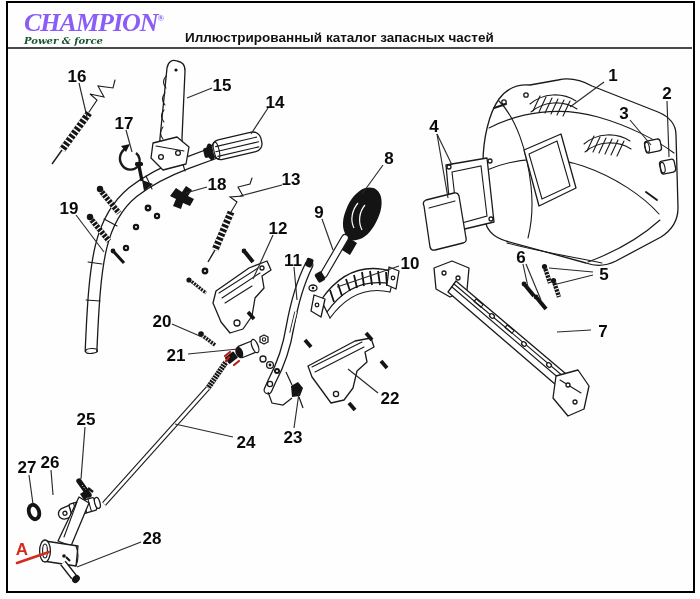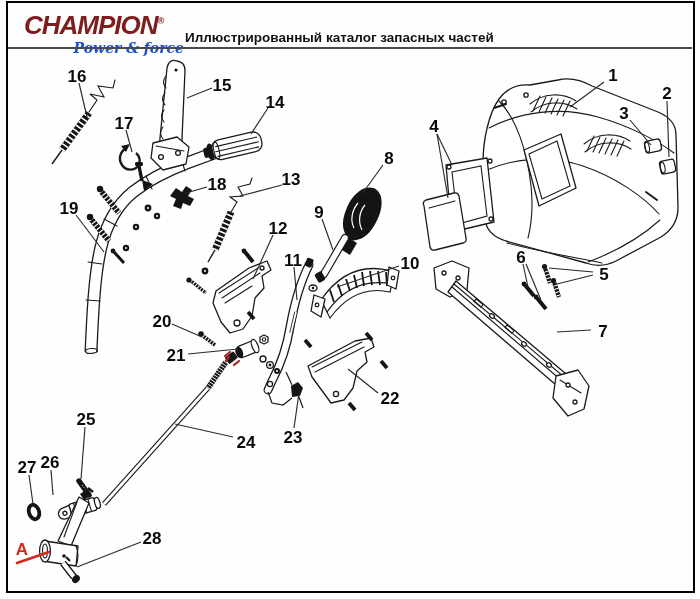--- a/index.html
+++ b/index.html
@@ -6,27 +6,27 @@
   .page{
     position:relative;width:700px;height:599px;background:#fefefe;
     font-family:"Liberation Sans",sans-serif;overflow:hidden;margin:0 auto;
   }
   .page-border{
     position:absolute;left:6px;top:1px;width:685px;height:588px;
     border:2px solid #000;pointer-events:none;
   }
   .logo{position:absolute;left:24px;top:3px;width:160px;}
   .logo-main{
-    font-family:Liberation Sans, sans-serif;font-style:italic;font-weight:bold;
-    font-size:26px;line-height:36px;color:#7f1d1d;letter-spacing:-1px;white-space:nowrap;
+    font-family:Liberation Serif, serif;font-style:italic;font-weight:bold;
+    font-size:26px;line-height:30px;color:#8b5cf6;letter-spacing:-1px;white-space:nowrap;
   }
   .logo-reg{font-size:9px;vertical-align:super;letter-spacing:0;}
   .logo-tagline{
     font-family:"DejaVu Serif",serif;font-style:italic;font-weight:bold;
-    font-size:14px;color:#1d4ed8;text-align:right;margin-top:-3px;letter-spacing:0;
+    font-size:10px;color:#14532d;text-align:left;margin-top:-3px;letter-spacing:0;
   }
   .header-title{
     position:absolute;left:185px;top:30px;width:330px;text-align:left;
     font-size:13.5px;font-weight:600;color:#111;
   }
   .header-model{
     position:absolute;right:14px;top:31px;width:150px;text-align:right;
     font-size:13px;font-weight:600;color:#111;
   }
   .header-rule{

